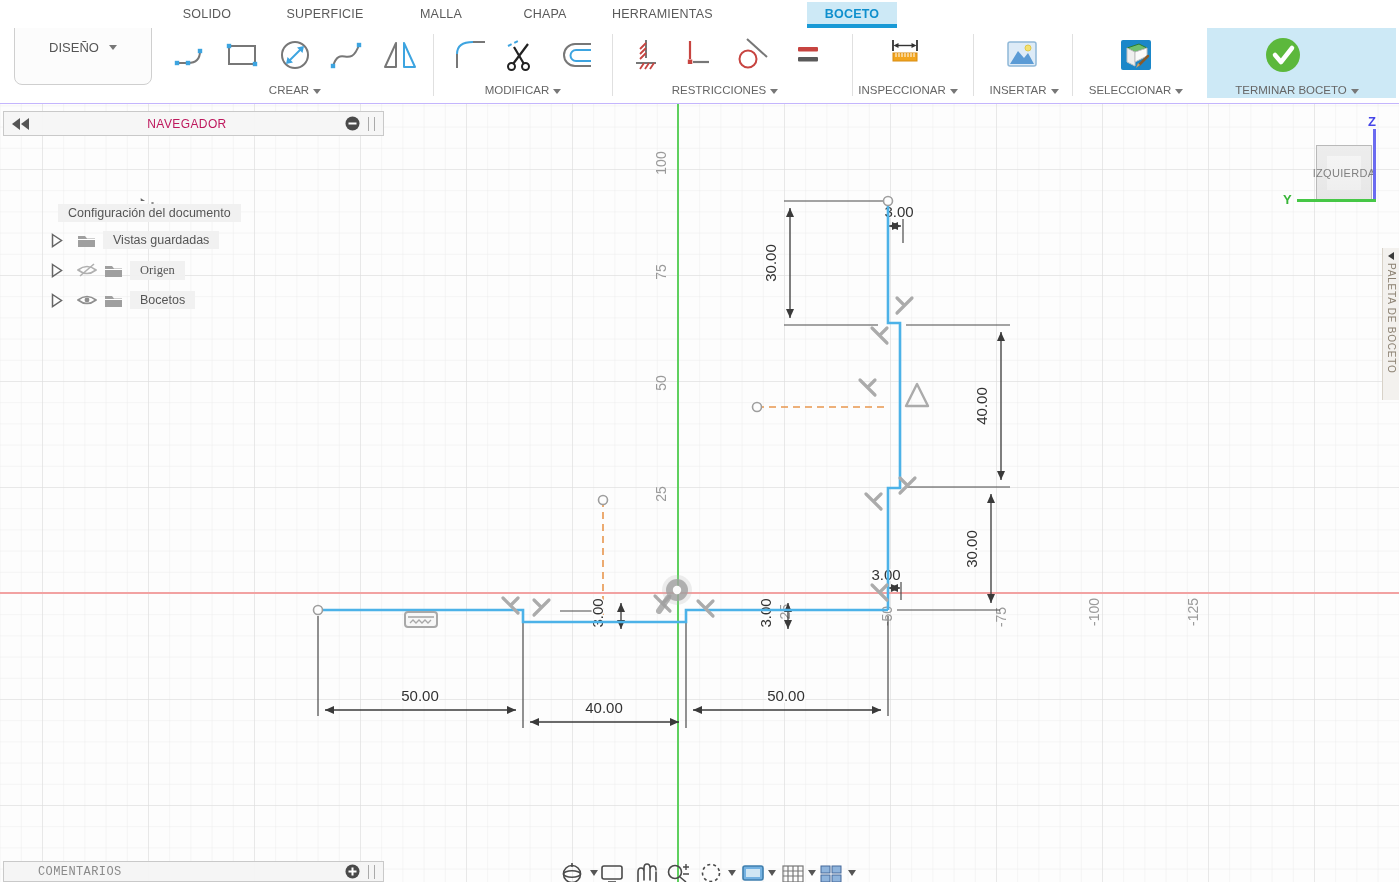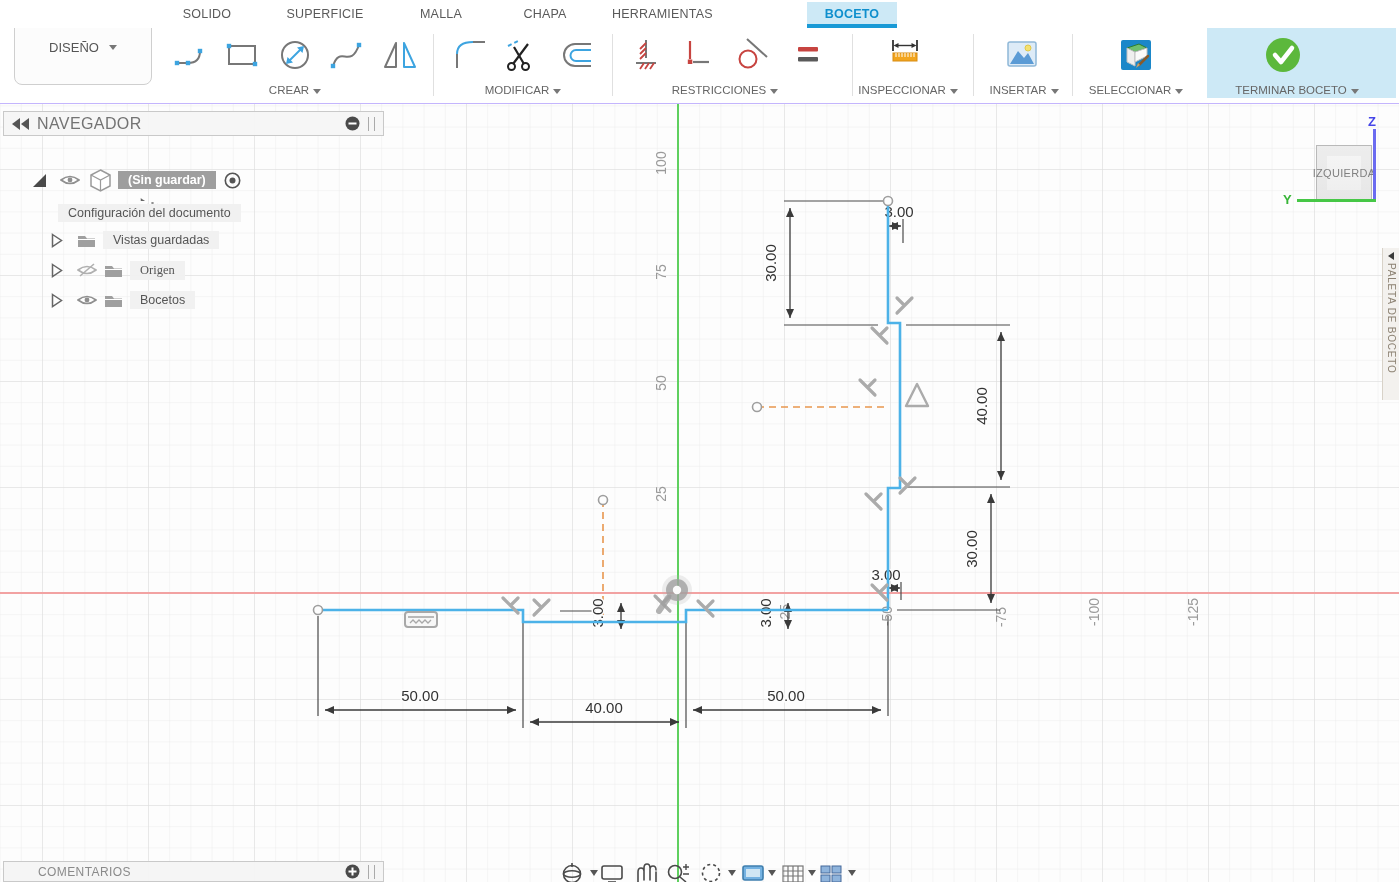--- a/index.html
+++ b/index.html
@@ -27,31 +27,31 @@
     align-items:center; justify-content:center; }
   #terminar-hl { position:absolute; left:1207px; top:0; width:189px; height:70px; background:#cde9f6; }
 
   
   #canvas { position:absolute; left:0; top:104px; width:1399px; height:778px; background:#fdfdfd; }
 
   
   #navigator { position:absolute; left:3px; top:111px; width:381px; z-index:20; }
   #nav-header { height:25px; background:rgba(246,246,246,.95); border:1px solid #c9c9c9;
     display:flex; align-items:center; padding:0 8px; gap:8px; }
-  #nav-header .title { font-size:16px; color:#737373; letter-spacing:.4px; flex:1; }
+  #nav-header .title { font-size:12px; color:#be185d; letter-spacing:.4px; flex:1;text-align:center; }
   .tree-row { position:absolute; height:24px; display:flex; align-items:center; }
   .pill { background:rgba(240,240,240,.92); color:#555; font-size:12.5px; padding:2px 10px; white-space:nowrap; }
   .pill.selected { background:#9e9e9e; color:#fff; font-weight:bold; }
   .tri-expanded { width:0; height:0; border-bottom:13px solid #4a4a4a; border-left:13px solid transparent; }
 
   
   #comments { position:absolute; left:3px; top:861px; width:381px; height:21px;
     background:rgba(244,244,244,.95); border:1px solid #c9c9c9; display:flex;
     align-items:center; padding:0 8px; gap:8px; z-index:20; }
-  #comments .title { font-size:12px; color:#8a8a8a; letter-spacing:.4px; flex:1; margin-left:26px; }
+  #comments .title { font-size:12px; color:#8a8a8a; letter-spacing:.4px; flex:1; margin-left:26px;font-family:Liberation Mono, monospace; }
 
   .grip { width:7px; height:14px; border-left:1px solid #aaa; border-right:1px solid #aaa; }
 
   
   #viewcube { position:absolute; left:1316px; top:145px; width:56px; height:56px;
     background:linear-gradient(#f6f6f6,#ededed); border:1px solid #b9b9b9; z-index:15;
     display:flex; align-items:center; justify-content:center;
     font-size:11px; color:#808080; letter-spacing:.3px;
     box-shadow:inset 0 0 0 10px rgba(210,210,210,.25); }
   #vc-zline { position:absolute; left:1373px; top:129px; width:3px; height:73px; background:#6b6bf0; z-index:16; }
@@ -363,36 +363,20 @@
     </svg>
     <span class="title">NAVEGADOR</span>
     <svg width="15" height="15">
       <circle cx="7.5" cy="7.5" r="7" fill="#4a4a4a"></circle>
         <rect x="3.5" y="6.5" width="8" height="2" fill="#fff"></rect>
     </svg>
     <div class="grip"></div>
   </div>
 
   <div style="position:relative; height:200px;">
-    <div class="tree-row" style="left:30px; top:32px;">
-      <div class="tri-expanded"></div>
-      <svg width="20" height="14" style="margin-left:14px;">
-        <path d="M1 7 Q10 0 19 7 Q10 14 1 7 Z" stroke="#8f8f8f" stroke-width="1.6" fill="none"></path>
-        <circle cx="10" cy="7" r="2.4" fill="#8f8f8f"></circle>
-      </svg>
-      <svg width="23" height="23" style="margin-left:9px;">
-        <path d="M11.5 1 L21 6 V17 L11.5 22 L2 17 V6 Z" stroke="#9a9a9a" stroke-width="1.5" fill="#fff"></path>
-        <path d="M2 6 L11.5 11 L21 6 M11.5 11 V22" stroke="#9a9a9a" stroke-width="1.2" fill="none"></path>
-      </svg>
-      <span class="pill selected" style="margin-left:6px;">(Sin guardar)</span>
-      <svg width="17" height="17" style="margin-left:8px;">
-        <circle cx="8.5" cy="8.5" r="7.2" stroke="#555" stroke-width="1.6" fill="none"></circle>
-        <circle cx="8.5" cy="8.5" r="3" fill="#555"></circle>
-      </svg>
-    </div>
 
     <div class="tree-row" style="left:48px; top:62px;flex-direction:column;">
       <svg width="12" height="15">
         <path d="M1.5 1.5 L10.5 7.5 L1.5 13.5 Z" stroke="#666" stroke-width="1.5" fill="none"></path>
       </svg>
       <svg width="19" height="19" style="margin-left:14px;">
         <circle cx="9.5" cy="9.5" r="4.2" stroke="#8f8f8f" stroke-width="2.2" fill="none"></circle>
         <path d="M9.5 1 V4 M9.5 15 V18 M1 9.5 H4 M15 9.5 H18 M3.5 3.5 L5.6 5.6 M13.4 13.4 L15.5 15.5 M15.5 3.5 L13.4 5.6 M5.6 13.4 L3.5 15.5" stroke="#8f8f8f" stroke-width="2.2"></path>
       </svg>
       <span class="pill" style="margin-left:7px;">Configuración del documento</span>

